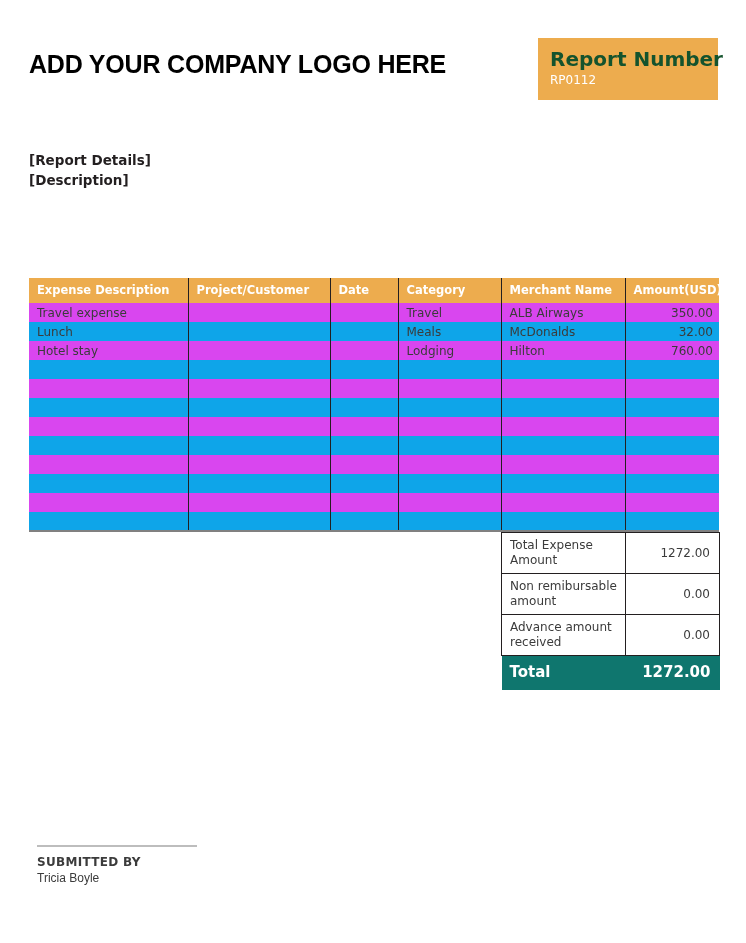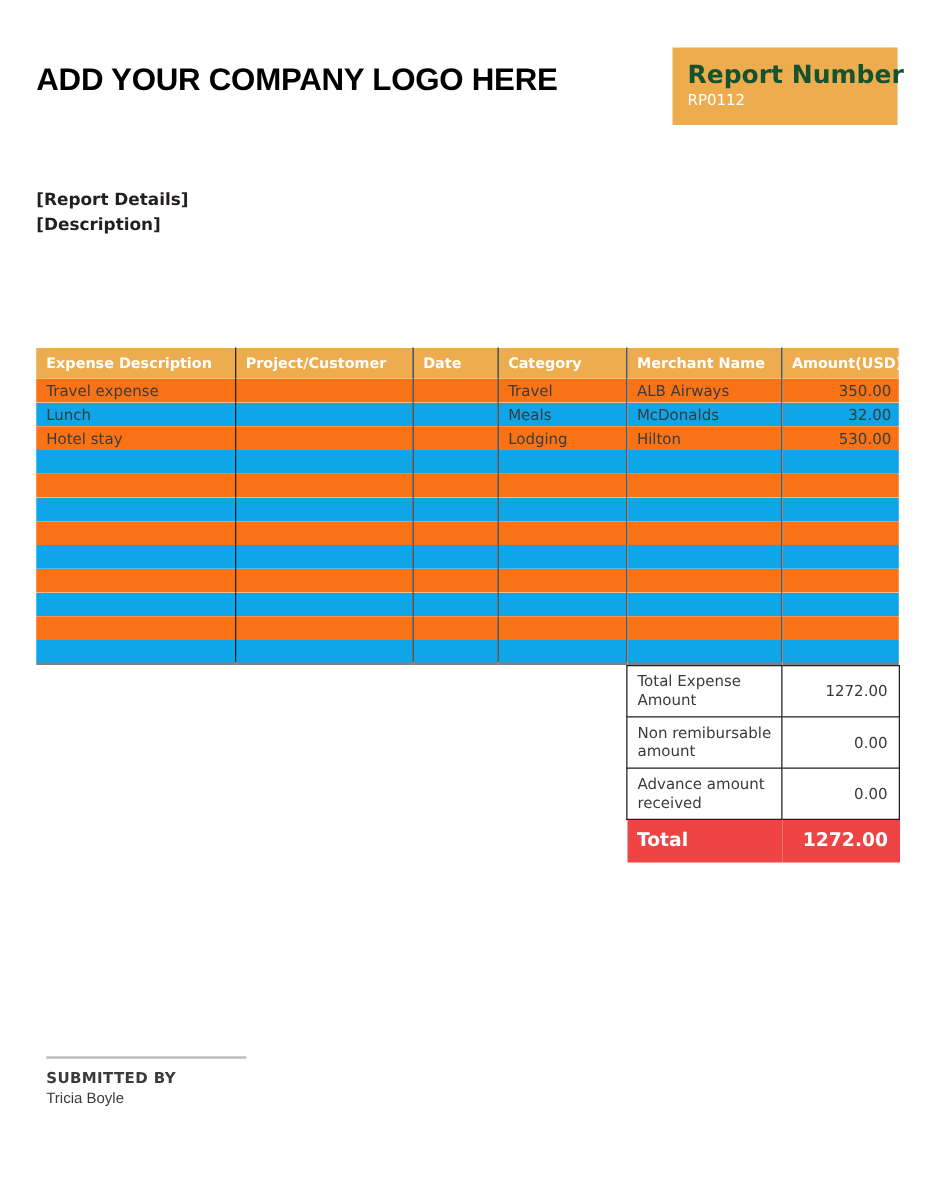--- a/index.html
+++ b/index.html
@@ -123,21 +123,21 @@
   }
   #expense-table td.last-col {
     border-right: none;
     text-align: right;
     padding: 0 6px 0 0;
   }
   #expense-table tr.shaded td {
     background: #0ea5e9;
   }
   #expense-table tr.plain td {
-    background: #f97316;
+    background: #d946ef;
   }
   #expense-table tbody tr:last-child td {
     border-bottom: 2px solid #808080;
   }
   
   col.c-desc     { width: 159px; }
   col.c-project  { width: 142px; }
   col.c-date     { width: 68px;  }
   col.c-category { width: 103px; }
   col.c-merchant { width: 124px; }
@@ -167,21 +167,21 @@
   }
   #totals-block td.t-label {
     width: 124px;
   }
   #totals-block td.t-value {
     width: 94px;
     text-align: right;
     padding-right: 9px;
   }
   #totals-block tr.grand td {
-    background: #ef4444;
+    background: #0f766e;
     color: #ffffff;
     font-size: 15px;
     font-weight: bold;
     border: none;
     padding-top: 9px;
     padding-bottom: 10px;
   }
   #totals-block tr.grand td.t-value {
     text-align: right;
   }
@@ -266,21 +266,21 @@
           <td>Meals</td>
           <td>McDonalds</td>
           <td class="last-col">32.00</td>
         </tr>
         <tr class="plain">
           <td>Hotel stay</td>
           <td></td>
           <td></td>
           <td>Lodging</td>
           <td>Hilton</td>
-          <td class="last-col">530.00</td>
+          <td class="last-col">760.00</td>
         </tr>
         <tr class="shaded">
           <td></td>
           <td></td>
           <td></td>
           <td></td>
           <td></td>
           <td class="last-col"></td>
         </tr>
         <tr class="plain">

